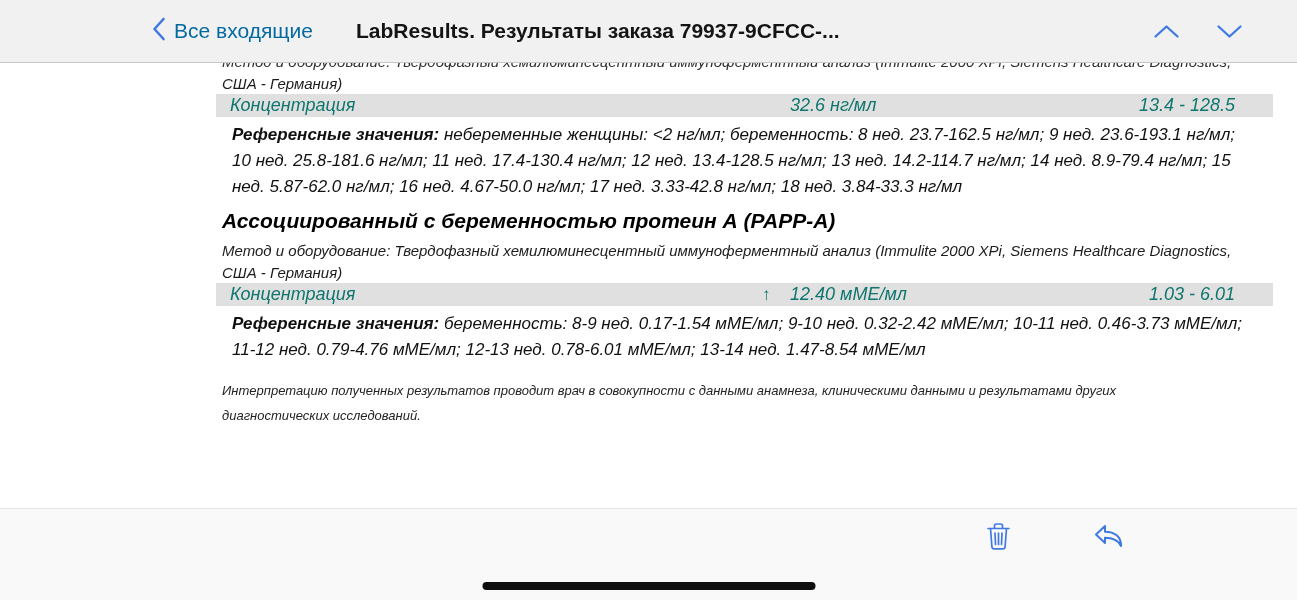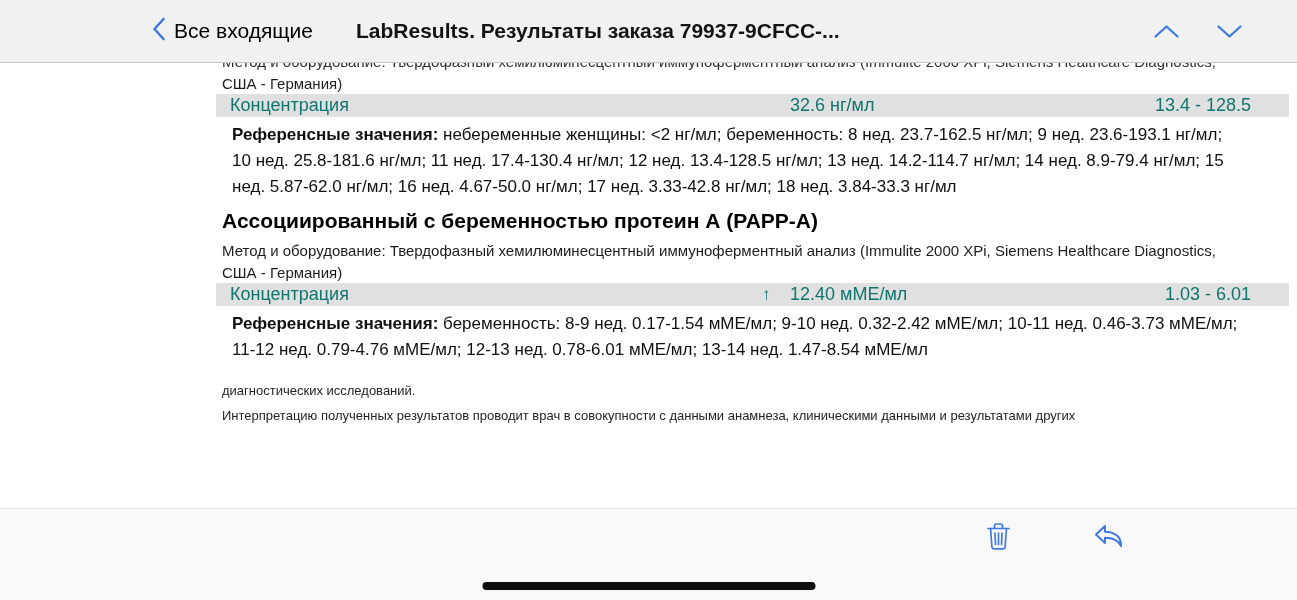--- a/index.html
+++ b/index.html
@@ -4,29 +4,29 @@
 <style>
   html,body{margin:0;padding:0;background:#fff;}
   body{font-family:"Liberation Sans","DejaVu Sans",sans-serif;-webkit-font-smoothing:antialiased;}
   .screen{position:relative;width:1297px;height:600px;overflow:hidden;background:#ffffff;}
 
   
   .navbar{position:absolute;top:0;left:0;width:100%;height:63px;background:#f1f1f2;
           border-bottom:1px solid #c8c8ca;box-sizing:border-box;z-index:10;}
   .back-btn{position:absolute;left:152px;top:0;height:100%;display:flex;align-items:center;gap:9px;
             background:none;border:none;padding:0;cursor:pointer;font-family:inherit;
-            font-size:21px;color:#000000;}
+            font-size:21px;color:#0369a1;}
   .nav-title{position:absolute;left:356px;top:0;height:100%;display:flex;align-items:center;
              font-size:21px;font-weight:700;color:#141414;white-space:nowrap;}
   .nav-arrows{position:absolute;right:52px;top:0;height:100%;display:flex;align-items:center;gap:32px;}
   .icon-btn{background:none;border:none;padding:2px;cursor:pointer;line-height:0;}
 
   
   .content{position:absolute;top:63px;left:0;right:0;bottom:92px;background:#fff;
-           padding:0 8px 0 222px;box-sizing:border-box;color:#1c1c1c;overflow:hidden;}
+           padding:0 24px 0 222px;box-sizing:border-box;color:#1c1c1c;overflow:hidden;font-style:italic;}
   .clip{height:9px;overflow:hidden;}
   .clip span{display:block;margin-top:-11px;white-space:nowrap;font-size:15px;line-height:20px;color:#2e2e2e;}
   .method{font-size:15px;line-height:21px;white-space:nowrap;color:#1c1c1c;margin-top:1px;}
   .result-row{position:relative;height:23px;background:#e0e0e0;margin-left:-6px;
               display:flex;align-items:center;padding-left:14px;font-size:18px;color:#0f766e;}
   .result-row .arrow{position:absolute;left:546px;font-size:17px;}
   .result-row .val{position:absolute;left:574px;white-space:nowrap;}
   .result-row .range{position:absolute;right:38px;white-space:nowrap;text-align:center;}
   .ref{margin:5px 0 6px 10px;font-size:17px;line-height:26px;color:#101010;}
   .ref > div{white-space:nowrap;}
@@ -113,22 +113,22 @@
 
     <div class="ref">
       <div>
         <b>Референсные значения:</b><span> беременность: 8-9 нед. 0.17-1.54 мМЕ/мл; 9-10 нед. 0.32-2.42 мМЕ/мл; 10-11 нед. 0.46-3.73 мМЕ/мл;</span>
       </div>
       <div>11-12 нед. 0.79-4.76 мМЕ/мл; 12-13 нед. 0.78-6.01  мМЕ/мл; 13-14 нед. 1.47-8.54 мМЕ/мл</div>
     </div>
 
 
     <div class="interp">
+      <div>Интерпретацию полученных результатов проводит врач в совокупности с данными анамнеза, клиническими данными и результатами других</div>
       <div>диагностических исследований.</div>
-      <div>Интерпретацию полученных результатов проводит врач в совокупности с данными анамнеза, клиническими данными и результатами других</div>
     </div>
   </main>
 
   <footer class="toolbar">
     <button class="tool-btn tool-trash">
       <span>
         <svg width="25" height="29" viewBox="0 0 25 29" fill="none" stroke="#4179e3" stroke-width="1.7">
           <path d="M2 6.5 h21" stroke-linecap="round"></path>
           <path d="M8.5 6 V4 a2 2 0 0 1 2 -2 h4 a2 2 0 0 1 2 2 v2"></path>
           <path d="M4.5 6.5 l1.4 18.3 a2.3 2.3 0 0 0 2.3 2.1 h8.6 a2.3 2.3 0 0 0 2.3 -2.1 L20.5 6.5"></path>

